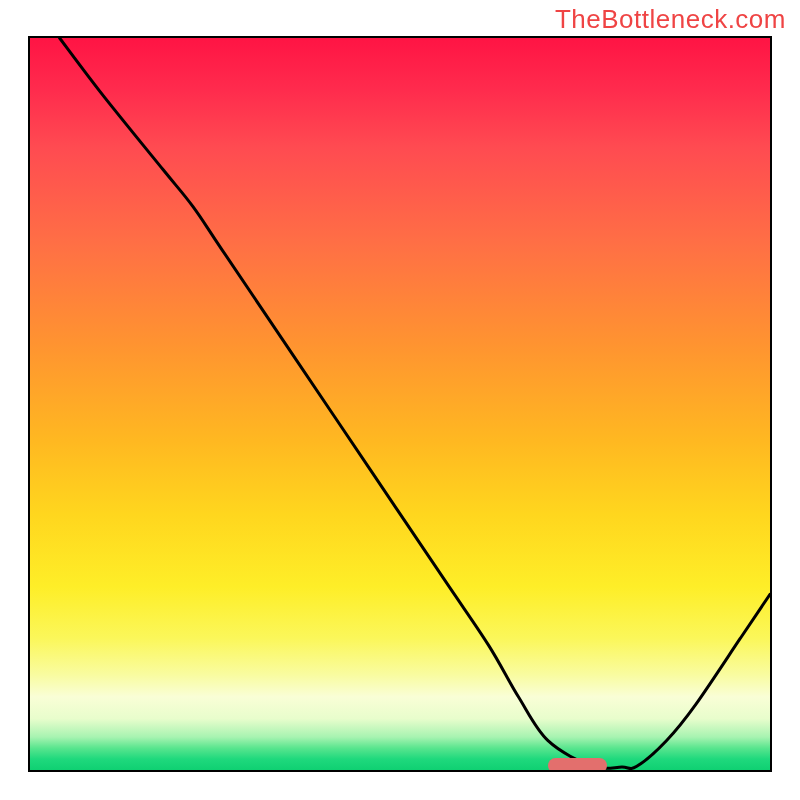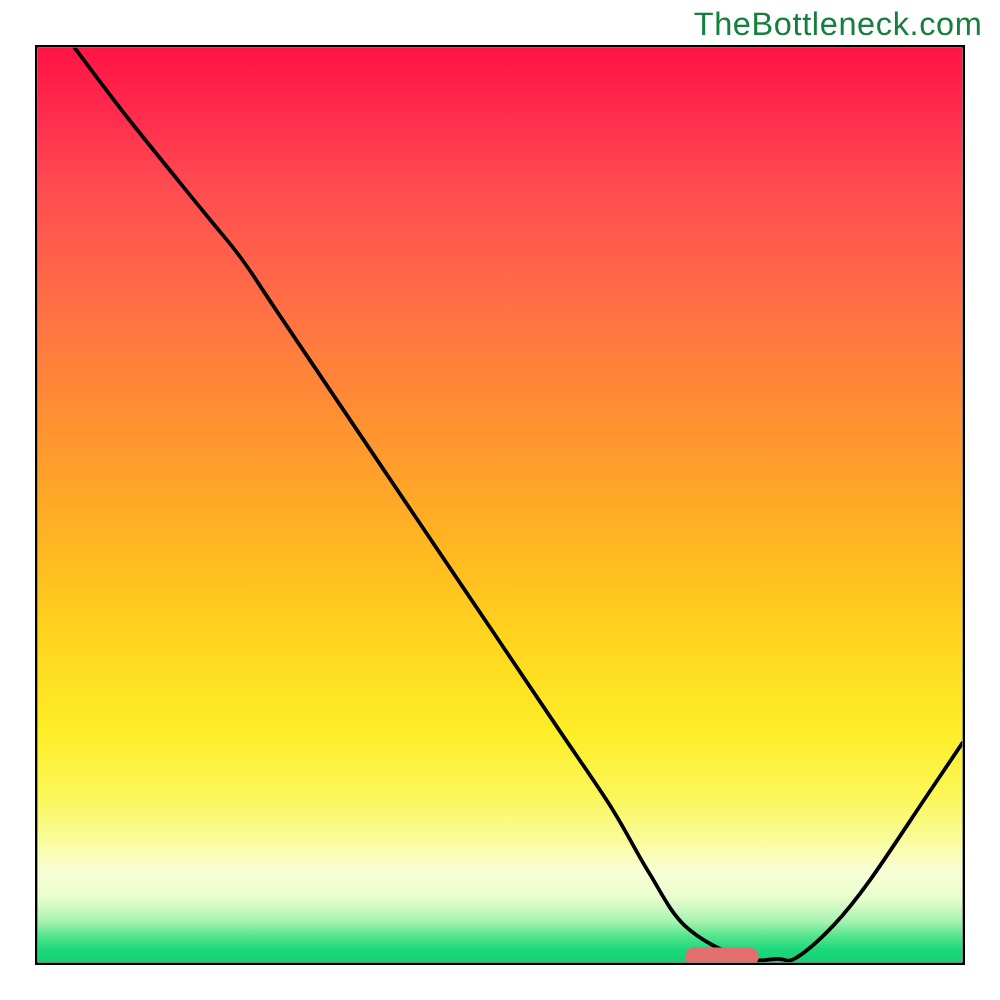--- a/index.html
+++ b/index.html
@@ -15,21 +15,21 @@
     position: relative;
     width: 800px;
     height: 800px;
   }
   .watermark {
     position: absolute;
     top: 4px;
     right: 14px;
     font-size: 26px;
     font-weight: 500;
-    color: #15803d;
+    color: #ef4444;
     letter-spacing: 0.5px;
     z-index: 50;
   }
   .plot-area {
     position: absolute;
     left: 28px;
     top: 36px;
     width: 744px;
     height: 736px;
     overflow: hidden;

